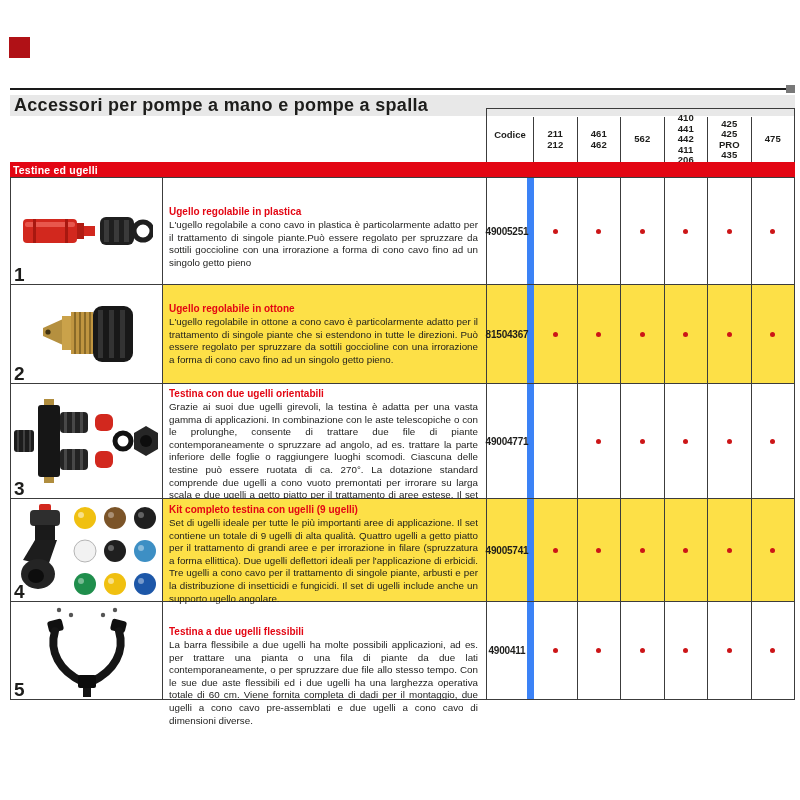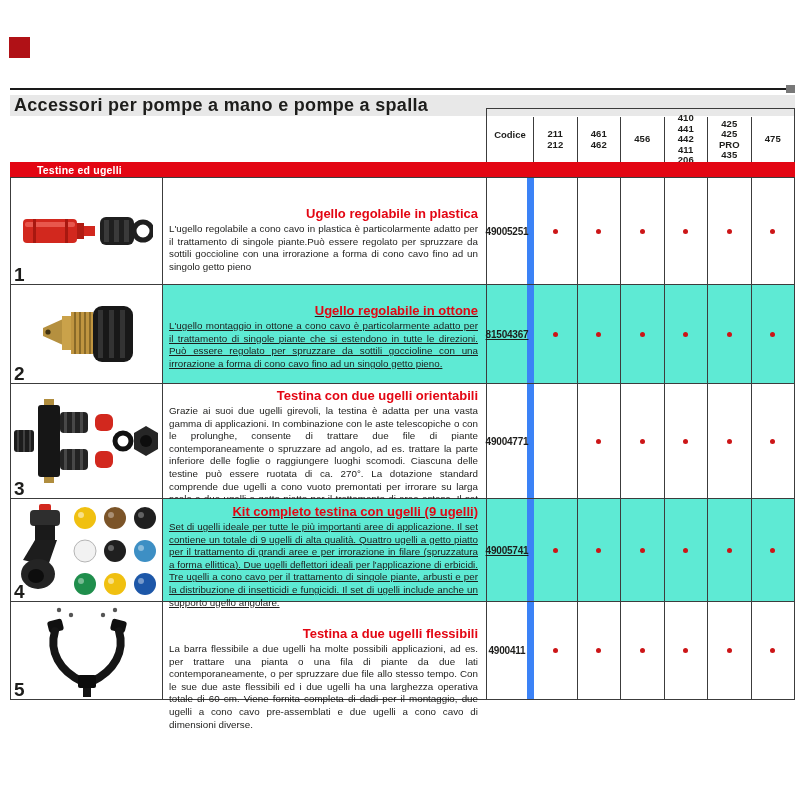--- a/index.html
+++ b/index.html
@@ -28,45 +28,45 @@
   .th{
     box-sizing:border-box;border-left:1px solid #3c3c3c;
     display:flex;align-items:center;justify-content:center;text-align:center;
     font-weight:bold;font-size:9.5px;line-height:10.4px;white-space:pre-line;
   }
   .th.codice{width:47px;font-size:9.5px;}
   .th.model{flex:1;margin-top:8px;}
 
   .banner{
     position:absolute;left:0;top:54px;width:785px;height:15px;background:#e30613;
-    display:flex;align-items:center;box-sizing:border-box;padding-left:27px;
+    display:flex;align-items:center;box-sizing:border-box;padding-left:3px;
   }
   .banner span{color:#ffffff;font-weight:bold;font-size:10.5px;letter-spacing:.2px;}
 
   .rows{position:absolute;left:0;top:69px;width:785px;}
   .row{
     display:flex;box-sizing:border-box;background:#ffffff;
     border-left:1px solid #3c3c3c;border-right:1px solid #3c3c3c;border-bottom:1px solid #3c3c3c;
   }
   .rows .row:first-child{border-top:1px solid #3c3c3c;}
   .cell{box-sizing:border-box;position:relative;}
   .img-cell{width:152px;border-right:1px solid #3c3c3c;display:flex;align-items:center;justify-content:center;background:#ffffff;}
   .text-cell{width:324px;border-right:1px solid #3c3c3c;padding:4px 8px 0 6px;}
   .code-cell{
     width:47px;border-right:7px solid #3b82f6;display:flex;align-items:center;justify-content:center;
     font-weight:bold;font-size:10px;letter-spacing:-0.2px;
   }
   .dot-cell{flex:1;border-right:1px solid #3c3c3c;display:flex;align-items:center;justify-content:center;}
   .row .dot-cell:last-child{border-right:none;}
   .dot{width:5px;height:5px;border-radius:50%;background:#cc1517;display:block;}
 
-  .shaded .text-cell,.shaded .code-cell,.shaded .dot-cell{background:#5eead4;text-decoration:underline;}
+  .shaded .text-cell,.shaded .code-cell,.shaded .dot-cell{background:#fde047;}
 
   .row-num{position:absolute;left:3px;bottom:0;font-size:19px;font-weight:bold;color:#1d1d1b;line-height:19px;}
-  .row-title{color:#e30613;font-weight:bold;font-size:13px;margin-bottom:2px;text-align:right;}
+  .row-title{color:#e30613;font-weight:bold;font-size:10px;margin-bottom:2px;}
   .row-desc{font-size:9.8px;line-height:12.6px;text-align:justify;color:#1d1d1b;}
 
   
   .row-1 .text-cell{padding-top:28px;}
   .row-2 .text-cell{padding-top:18px;}
   .row-3 .text-cell{padding-top:4px;}
   .row-4 .text-cell{padding-top:5px;}
   .row-5 .text-cell{padding-top:24px;}
 
   .product-image svg{display:block;}
@@ -83,21 +83,21 @@
 </div>
 
 <div class="catalog-table">
 
   <div class="thead">
     <div class="th codice">Codice</div>
     <div class="th model">211
 212</div>
     <div class="th model">461
 462</div>
-    <div class="th model">456</div>
+    <div class="th model">562</div>
     <div class="th model">410
 441
 442
 411
 206</div>
     <div class="th model">425
 425
 PRO
 435</div>
     <div class="th model">475</div>
@@ -166,21 +166,21 @@
     <rect x="56" y="3" width="40" height="56" rx="9" fill="#181818"></rect>
     <rect x="61" y="7" width="5" height="48" fill="#333333"></rect>
     <rect x="72" y="7" width="5" height="48" fill="#333333"></rect>
     <rect x="83" y="7" width="5" height="48" fill="#333333"></rect>
   </svg>
           </div>
       <div class="row-num">2</div>
     </div>
     <div class="cell text-cell">
       <div class="row-title">Ugello regolabile in ottone</div>
-      <div class="row-desc">L'ugello montaggio in ottone a cono cavo è particolarmente adatto per il trattamento di singole piante che si estendono in tutte le direzioni. Può essere regolato per spruzzare da sottili goccioline con una irrorazione a forma di cono cavo fino ad un singolo getto pieno.</div>
+      <div class="row-desc">L'ugello regolabile in ottone a cono cavo è particolarmente adatto per il trattamento di singole piante che si estendono in tutte le direzioni. Può essere regolato per spruzzare da sottili goccioline con una irrorazione a forma di cono cavo fino ad un singolo getto pieno.</div>
     </div>
     <div class="cell code-cell">81504367</div>
   <div class="cell dot-cell">
           <span class="dot"></span>
         </div>
         <div class="cell dot-cell">
           <span class="dot"></span>
         </div>
         <div class="cell dot-cell">
           <span class="dot"></span>

